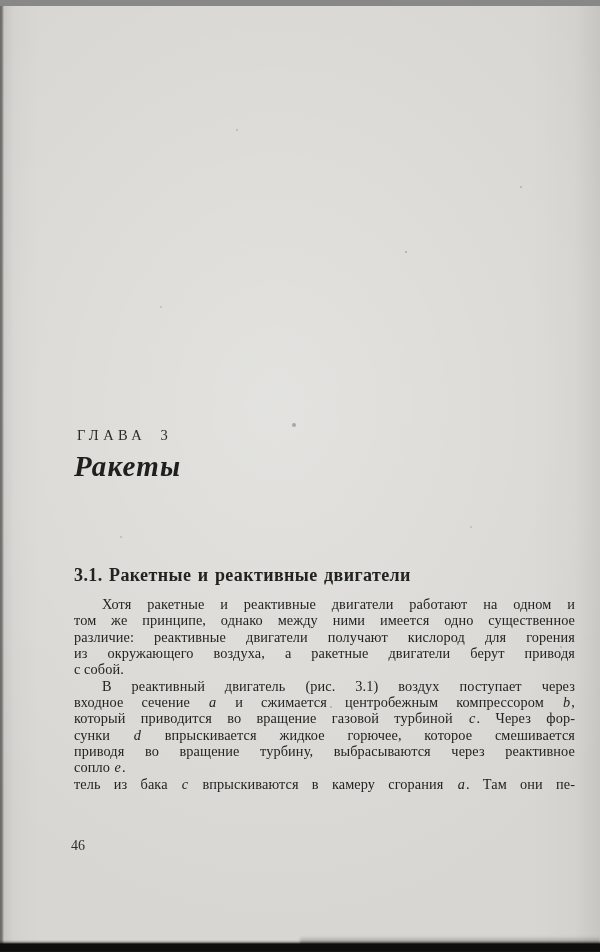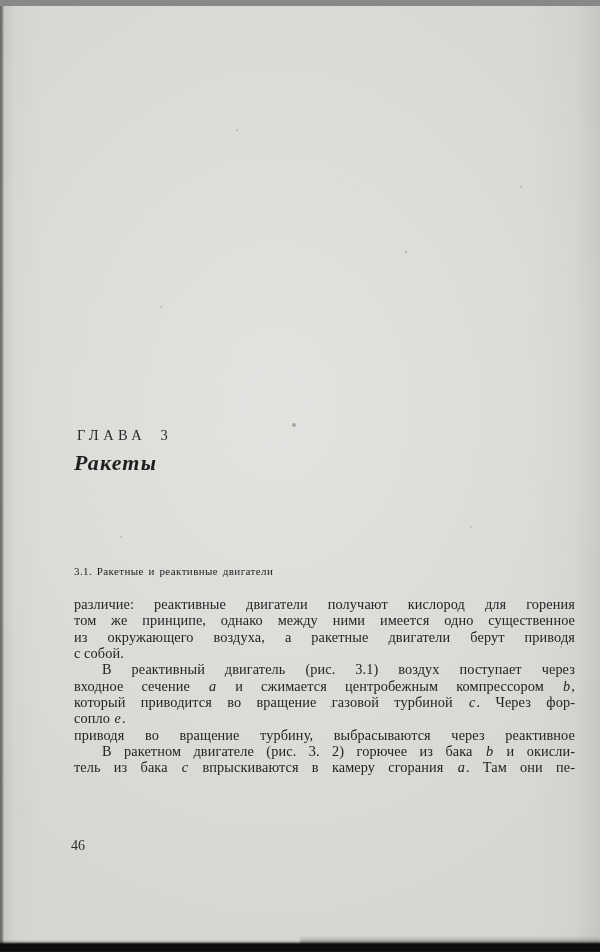--- a/index.html
+++ b/index.html
@@ -53,26 +53,26 @@
     filter: blur(1px);
   }
 
   .chapter-label {
     position: absolute; left: 77px; top: 421px;
     font-size: 14.5px; letter-spacing: 4.5px; word-spacing: 6px;
     color: #2a2a28;
   }
   .chapter-title {
     position: absolute; left: 74px; top: 444px;
-    font-size: 22px; font-weight: bold; font-style: italic;
+    font-size: 29px; font-weight: bold; font-style: italic;
     letter-spacing: 1.2px; color: #1f1f1d;
   }
   .section-heading {
     position: absolute; left: 74px; top: 559px;
-    font-size: 11px; font-weight: normal;
+    font-size: 18px; font-weight: bold;
     letter-spacing: 0.4px; word-spacing: 1.5px;
     color: #222220;
   }
   .text-block {
     position: absolute; left: 74px; top: 590px; width: 501px;
     font-size: 14.3px; line-height: 16.35px;
     color: #232321;
   }
   .text-block .line {
     text-align: justify;
@@ -94,30 +94,31 @@
 <div class="page">
   <div class="specks"></div>
 
   <div class="chapter-label">ГЛАВА 3</div>
 
   <div class="chapter-title">Ракеты</div>
 
   <div class="section-heading">3.1.  Ракетные и реактивные двигатели</div>
 
   <div class="text-block">
+      <div class="line indent">Хотя ракетные и реактивные двигатели работают на одном и</div>
+      <div class="line">том же принципе, однако между ними имеется одно существенное</div>
       <div class="line">различие: реактивные двигатели получают кислород для горения</div>
-      <div class="line">том же принципе, однако между ними имеется одно существенное</div>
       <div class="line">из окружающего воздуха, а ракетные двигатели берут приводя</div>
       <div class="line end">с собой.</div>
       <div class="line indent">В реактивный двигатель (рис. 3.1) воздух поступает через</div>
       <div class="line">входное сечение <i>a</i> и сжимается центробежным компрессором <i>b</i>,</div>
       <div class="line">который приводится во вращение газовой турбиной <i>c</i>. Через фор-</div>
+      <div class="line">сунки <i>d</i> впрыскивается жидкое горючее, которое смешивается</div>
+      <div class="line">приводя во вращение турбину, выбрасываются через реактивное</div>
       <div class="line end">сопло <i>e</i>.</div>
-      <div class="line">приводя во вращение турбину, выбрасываются через реактивное</div>
-      <div class="line indent">В ракетном двигателе (рис. 3. 2) горючее из бака <i>b</i> и окисли-</div>
       <div class="line">тель из бака <i>c</i> впрыскиваются в камеру сгорания <i>a</i>. Там они пе-</div>
     </div>
 
   <div class="page-number">46</div>
 
   <div class="left-edge"></div>
   <div class="bottom-bar-haze"></div>
   <div class="bottom-bar"></div>
 </div>
 

